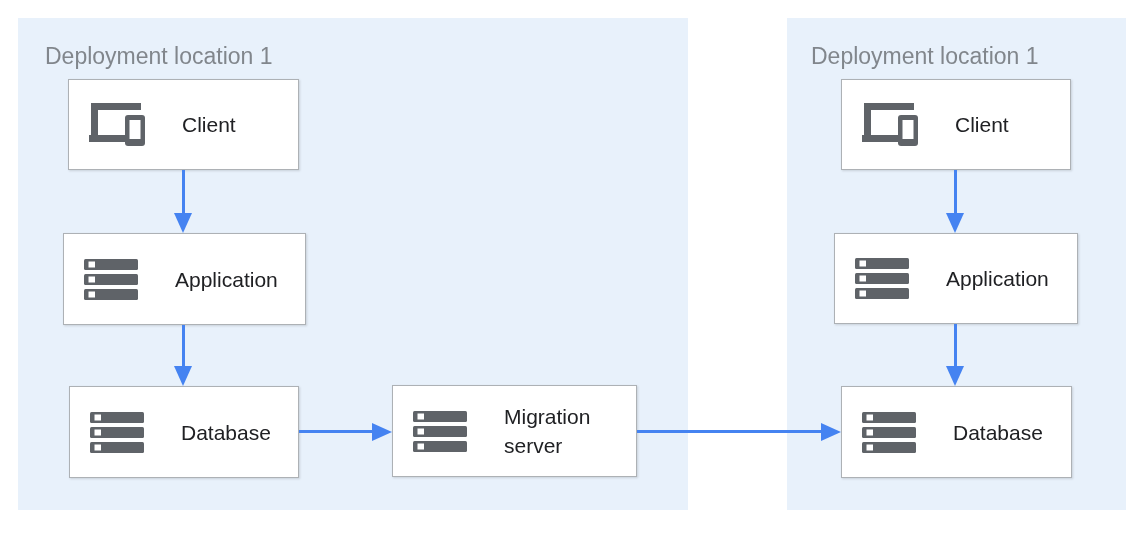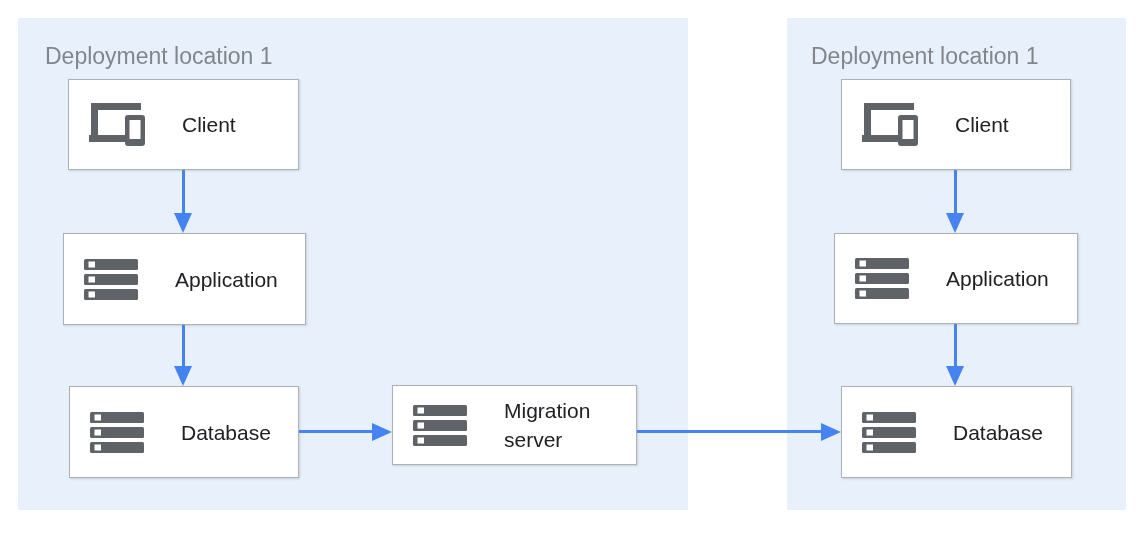--- a/index.html
+++ b/index.html
@@ -21,21 +21,21 @@
   #region2 .region-label{left:24px;top:24px;}
   .node{position:absolute;background:#fff;border:1px solid var(--box_border);
         box-shadow:1px 1px 2px rgba(60,64,67,.18);
         display:flex;align-items:center;box-sizing:border-box;padding-left:20px;gap:12px;}
   .node .icon{flex:0 0 auto;display:flex;align-items:center;}
   .node .node-label{margin-left:25px;font-size:21px;line-height:29px;color:var(--text);}
   .node .node-label.wrap{max-width:118px;}
   #client1{left:68px;top:79px;width:231px;height:91px;}
   #app1{left:63px;top:233px;width:243px;height:92px;}
   #db1{left:69px;top:386px;width:230px;height:92px;}
-  #migration{left:392px;top:385px;width:245px;height:80px;}
+  #migration{left:392px;top:385px;width:245px;height:92px;}
   #client2{left:841px;top:79px;width:230px;height:91px;}
   #app2{left:834px;top:233px;width:244px;height:91px;}
   #db2{left:841px;top:386px;width:231px;height:92px;}
   .vline{position:absolute;width:3px;background:var(--arrow);}
   .hline{position:absolute;height:3px;background:var(--arrow);}
   .head-down{position:absolute;width:0;height:0;
     border-left:9px solid transparent;border-right:9px solid transparent;
     border-top:20px solid var(--arrow);}
   .head-right{position:absolute;width:0;height:0;
     border-top:9px solid transparent;border-bottom:9px solid transparent;

